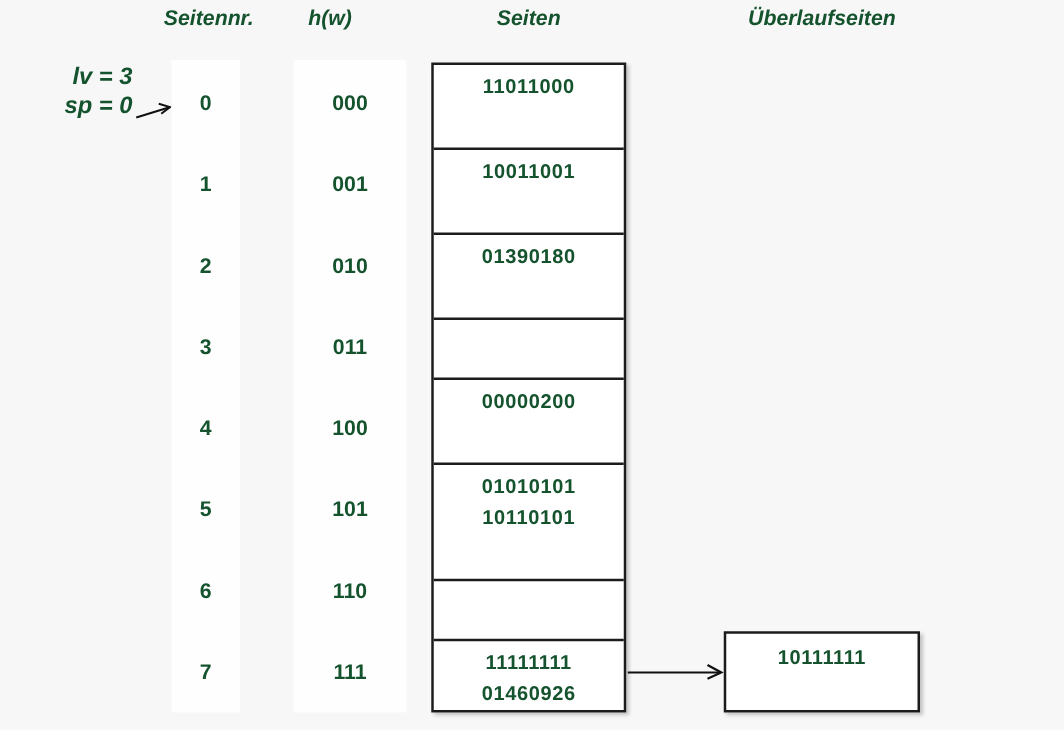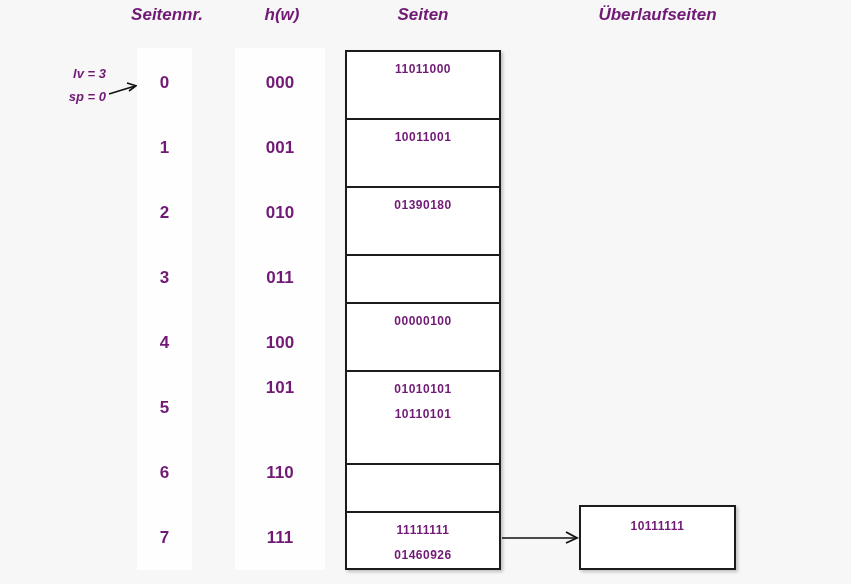--- a/index.html
+++ b/index.html
@@ -5,50 +5,49 @@
   html, body {
     margin: 0;
     padding: 0;
   }
   .canvas {
     position: relative;
     width: 851px;
     height: 584px;
     background: #f7f7f7;
     font-family: "Liberation Sans", sans-serif;
-    color: #701a75;
+    color: #14532d;
     overflow: hidden;
   }
   .hdr {
     position: absolute;
     top: 4px;
     height: 22px;
     font-size: 17px;
     font-style: italic;
     font-weight: 600;
     text-align: center;
     line-height: 22px;
     white-space: nowrap;
   }
   .hdr-seitennr { left: 117px; width: 100px; }
-  .hdr-hw       { left: 236px; width: 92px;  }
+  .hdr-hw       { left: 218px; width: 92px;  }
   .hdr-seiten   { left: 345px; width: 156px; }
   .hdr-ueberlauf{ left: 579px; width: 157px; }
 
   .annot {
     position: absolute;
     left: 28px;
     top: 50px;
     width: 78px;
-    font-size: 13px;
+    font-size: 19px;
     font-style: italic;
     font-weight: 600;
     line-height: 23px;
     text-align: right;
-    margin-top: 12px;
   }
   .annot-arrow {
     position: absolute;
     left: 108px;
     top: 80px;
   }
 
   .strip {
     position: absolute;
     top: 48px;
@@ -84,21 +83,21 @@
     flex-direction: column;
   }
   .cell {
     flex: 1;
     box-sizing: border-box;
     padding-top: 5px;
     text-align: center;
   }
   .cell + .cell { border-top: 2px solid #1c1c1c; margin-top: 36px; }
   .bin {
-    font-size: 12px;
+    font-size: 16px;
     font-weight: 600;
     line-height: 25px;
     letter-spacing: 0.5px;
   }
 
   .overflowbox {
     position: absolute;
     left: 579px;
     top: 505px;
     width: 157px;
@@ -146,42 +145,42 @@
   <div class="rowlabel pagenum" style="top:310px">4</div>
   <div class="rowlabel pagenum" style="top:375px">5</div>
   <div class="rowlabel pagenum" style="top:440px">6</div>
   <div class="rowlabel pagenum" style="top:505px">7</div>
 
   <div class="rowlabel hashval" style="top:50px">000</div>
   <div class="rowlabel hashval" style="top:115px">001</div>
   <div class="rowlabel hashval" style="top:180px">010</div>
   <div class="rowlabel hashval" style="top:245px">011</div>
   <div class="rowlabel hashval" style="top:310px">100</div>
-  <div class="rowlabel hashval" style="top:355px">101</div>
+  <div class="rowlabel hashval" style="top:375px">101</div>
   <div class="rowlabel hashval" style="top:440px">110</div>
   <div class="rowlabel hashval" style="top:505px">111</div>
 
   <div class="mainbox">
     <div class="cell">
       <div class="bin">11011000</div>
       <div class="bin"></div>
     </div>
     <div class="cell">
       <div class="bin">10011001</div>
       <div class="bin"></div>
     </div>
     <div class="cell">
       <div class="bin">01390180</div>
     </div>
     <div class="cell">
       <div class="bin"></div>
       <div class="bin"></div>
     </div>
     <div class="cell">
-      <div class="bin">00000100</div>
+      <div class="bin">00000200</div>
       <div class="bin"></div>
     </div>
     <div class="cell">
       <div class="bin">01010101</div>
       <div class="bin">10110101</div>
     </div>
     <div class="cell">
       <div class="bin"></div>
       <div class="bin"></div>
     </div>

